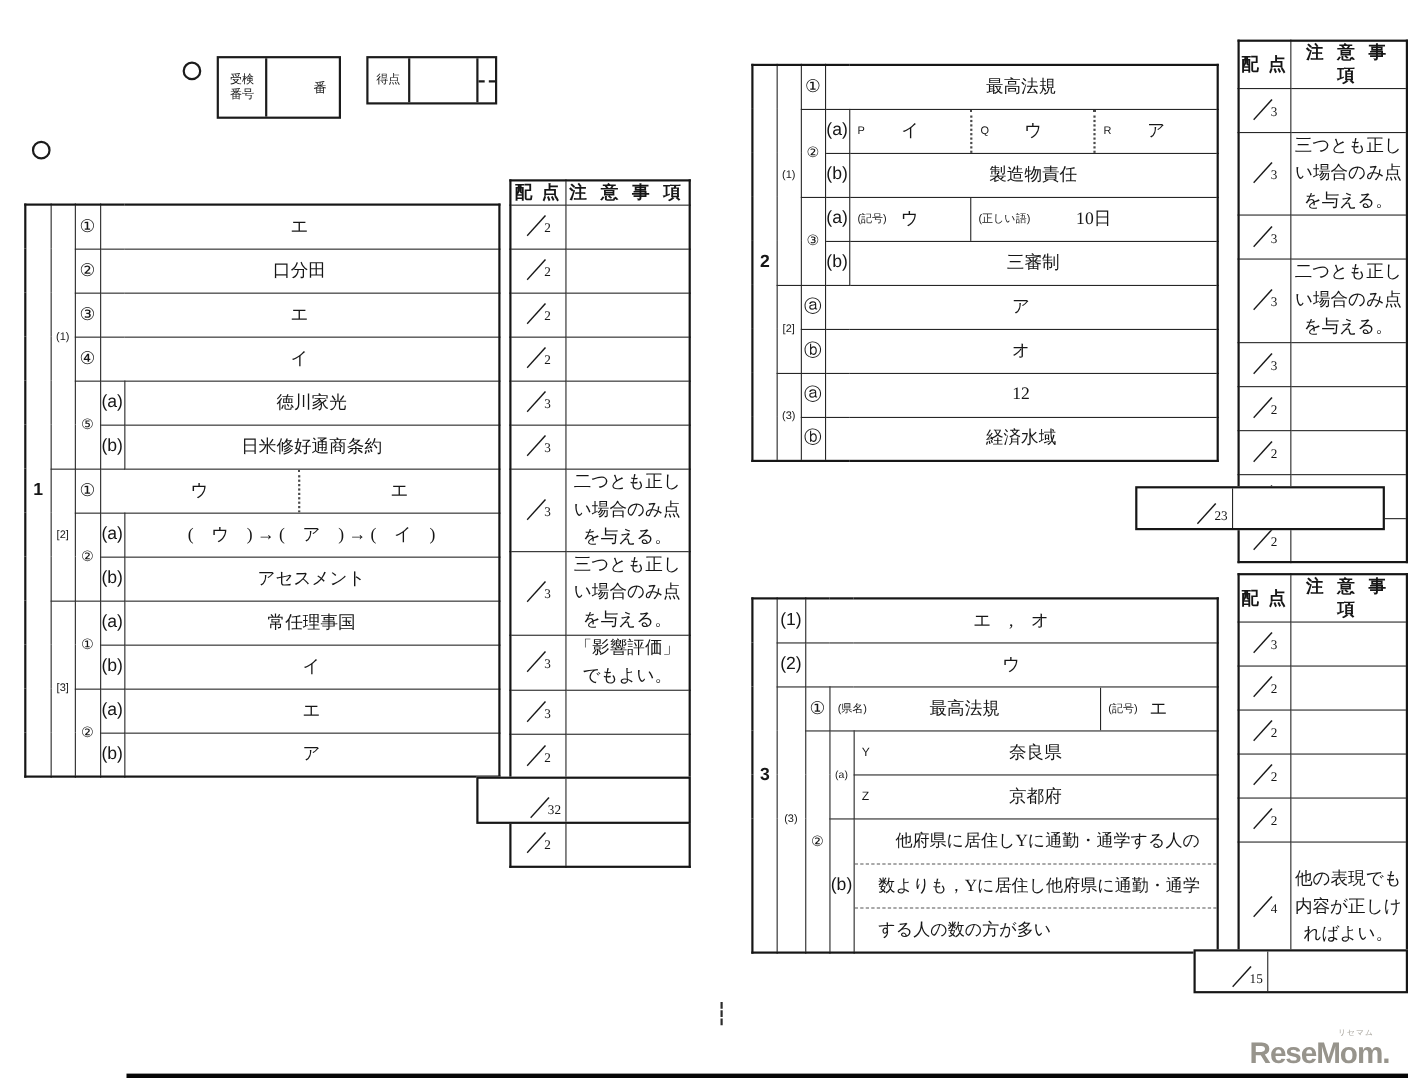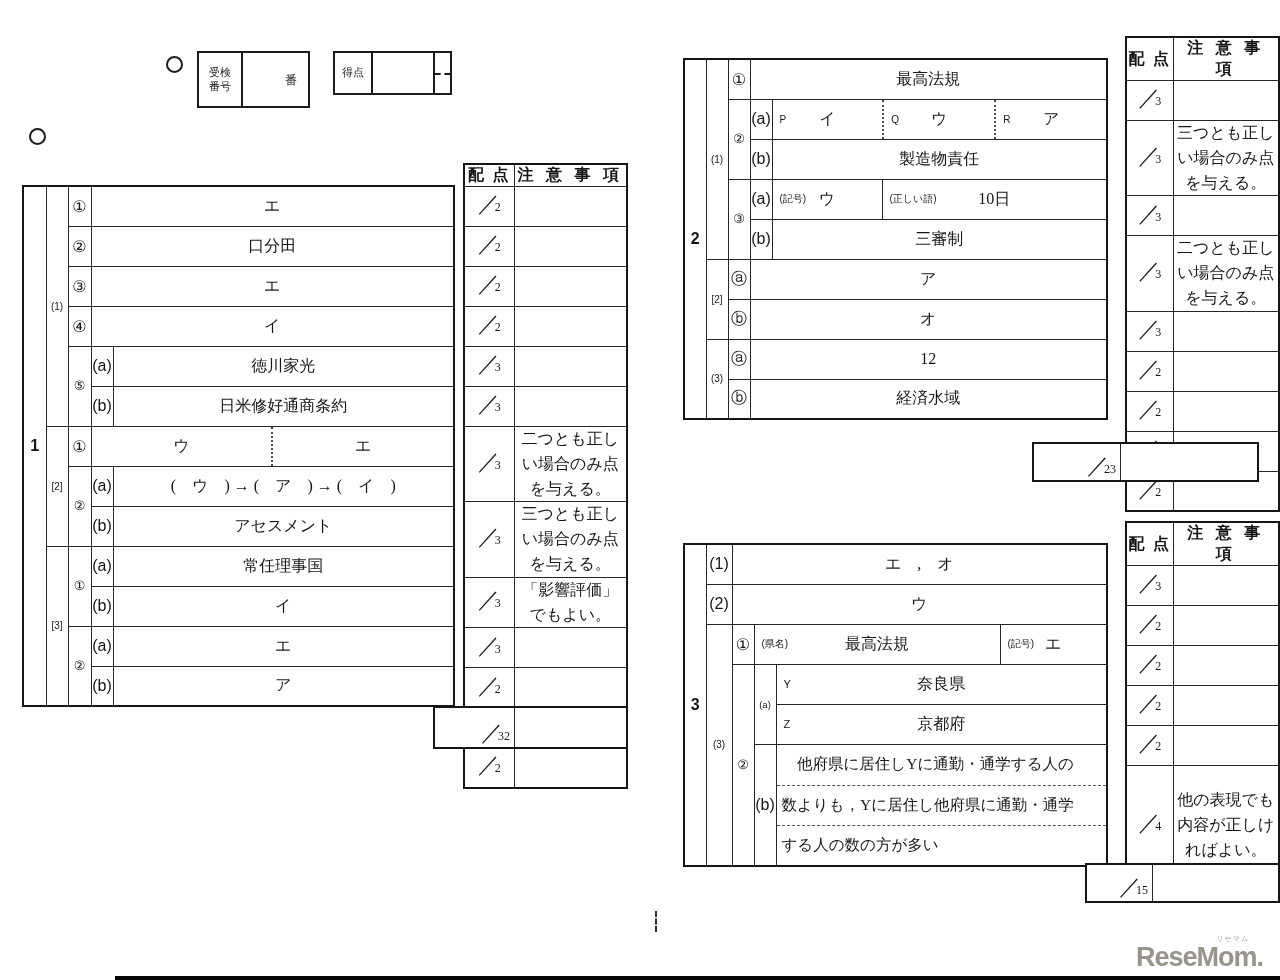--- a/index.html
+++ b/index.html
@@ -48,21 +48,21 @@
   .split { display:flex; align-items:stretch; }
   .part { flex:1; position:relative; display:flex; align-items:center; justify-content:center; height:39px; font-size:16px; }
   .ddot   { border-left:2px dotted #4a4a4a; }
   .dsolid { border-left:1.5px solid #262626;text-align:center; }
   .plabel { position:absolute; left:7px; top:50%; transform:translateY(-50%); font-size:10px;
             font-family:"Liberation Sans","DejaVu Sans",sans-serif; white-space:nowrap; }
   .pval { font-size:16px; }
 
   
   .bline { height:40px; box-sizing:border-box; display:flex; align-items:center; text-align:left;
-           padding:0 6px 0 5px; font-size:15.5px; white-space:nowrap; }
+           padding:0 6px 0 22px; font-size:15.5px; white-space:nowrap; }
   .bline + .bline { border-top:1.5px dashed #555; }
 
   
   .hdr { font-size:11px; font-weight:bold; letter-spacing:2px;
          font-family:"Liberation Sans","DejaVu Sans",sans-serif; }
   .hdr2 { letter-spacing:4px; }
   .pts { vertical-align:bottom; }
   .scoremark { display:flex; align-items:flex-end; justify-content:center; padding-bottom:4px; }
   .scoremark::before { content:"／"; font-size:22px; line-height:0.85; }
   .scoremark .num { font-size:12px; line-height:1.05; margin-left:-5px; }

